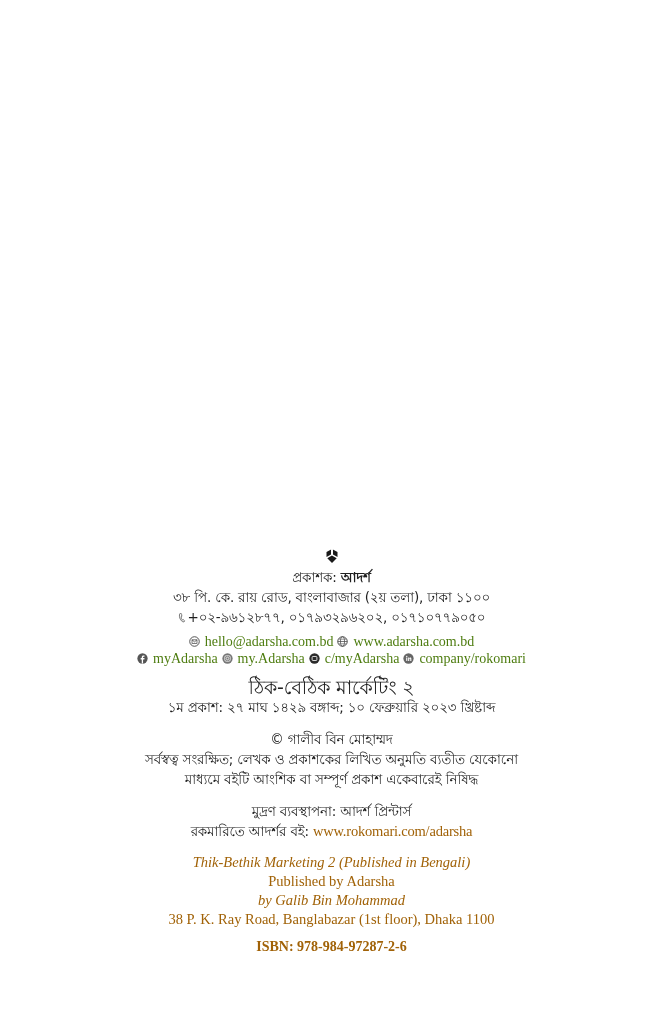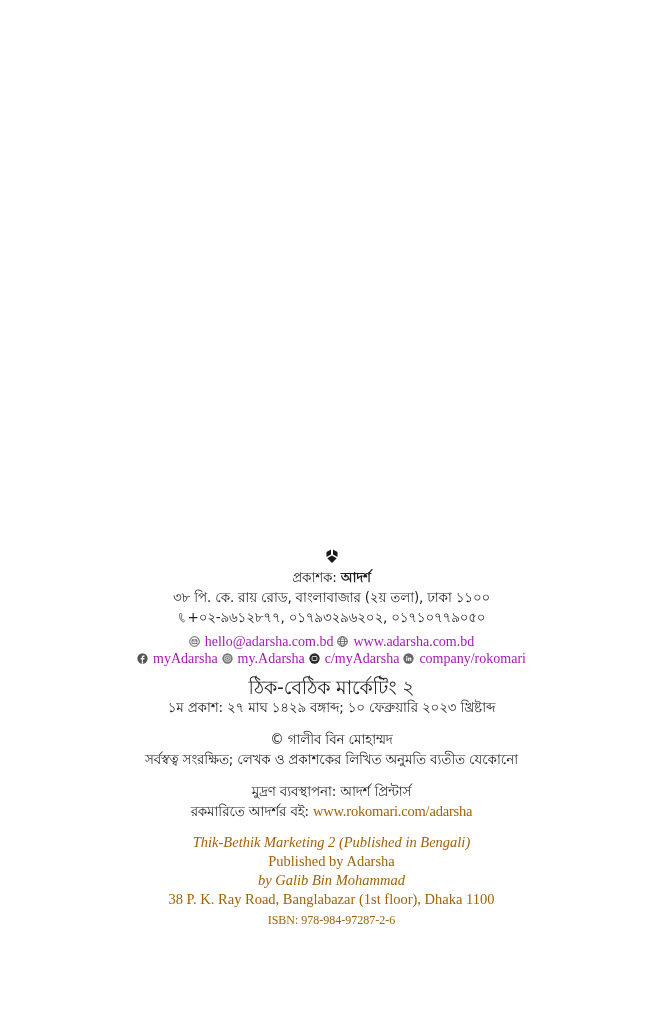--- a/index.html
+++ b/index.html
@@ -55,21 +55,21 @@
     .gap-lg { height: 12px; }
 
     .contact-row {
       display: flex;
       justify-content: center;
       align-items: center;
       gap: 4px;
       font-family: "Liberation Serif", "DejaVu Serif", serif;
       font-size: 14px;
       line-height: 17px;
-      color: #a21caf;
+      color: #4d7c0f;
     }
     .ico {
       display: inline-flex;
       align-items: center;
       justify-content: center;
       width: 11px;
       height: 11px;
       margin-right: 1px;
     }
     .ico svg { width: 11px; height: 11px; }
@@ -79,23 +79,23 @@
       align-items: center;
       gap: 0;
     }
     .phone-line .ico { width: 9px; }
     .title-bn {
       font-size: 19px;
       line-height: 20px;
     }
     .italic { font-style: italic; }
     .isbn {
-      font-weight: normal;
-      font-size: 12px;
-      margin-top: 2px;
+      font-weight: bold;
+      font-size: 14px;
+      margin-top: 8px;
     }
   </style>
 </head>
 <body>
 
 <div class="imprint">
 
   <div class="logo">
     <span>
       <svg viewBox="0 0 16 16">
@@ -181,20 +181,21 @@
 
   <div class="gap-md"></div>
 
   <div class="line bn title-bn">ঠিক-বেঠিক মার্কেটিং ২</div>
   <div class="line bn">১ম প্রকাশ: ২৭ মাঘ ১৪২৯ বঙ্গাব্দ; ১০ ফেব্রুয়ারি ২০২৩ খ্রিষ্টাব্দ</div>
 
   <div class="gap-lg"></div>
 
   <div class="line bn">© গালীব বিন মোহাম্মদ</div>
   <div class="line bn">সর্বস্বত্ব সংরক্ষিত; লেখক ও প্রকাশকের লিখিত অনুমতি ব্যতীত যেকোনো</div>
+  <div class="line bn">মাধ্যমে বইটি আংশিক বা সম্পূর্ণ প্রকাশ একেবারেই নিষিদ্ধ</div>
 
   <div class="gap-lg"></div>
 
   <div class="line bn">মুদ্রণ ব্যবস্থাপনা: আদর্শ প্রিন্টার্স</div>
   <div class="line bn">
     <span>রকমারিতে আদর্শর বই:</span>
     <span class="en">www.rokomari.com/adarsha</span>
   </div>
 
   <div class="gap-lg"></div>

